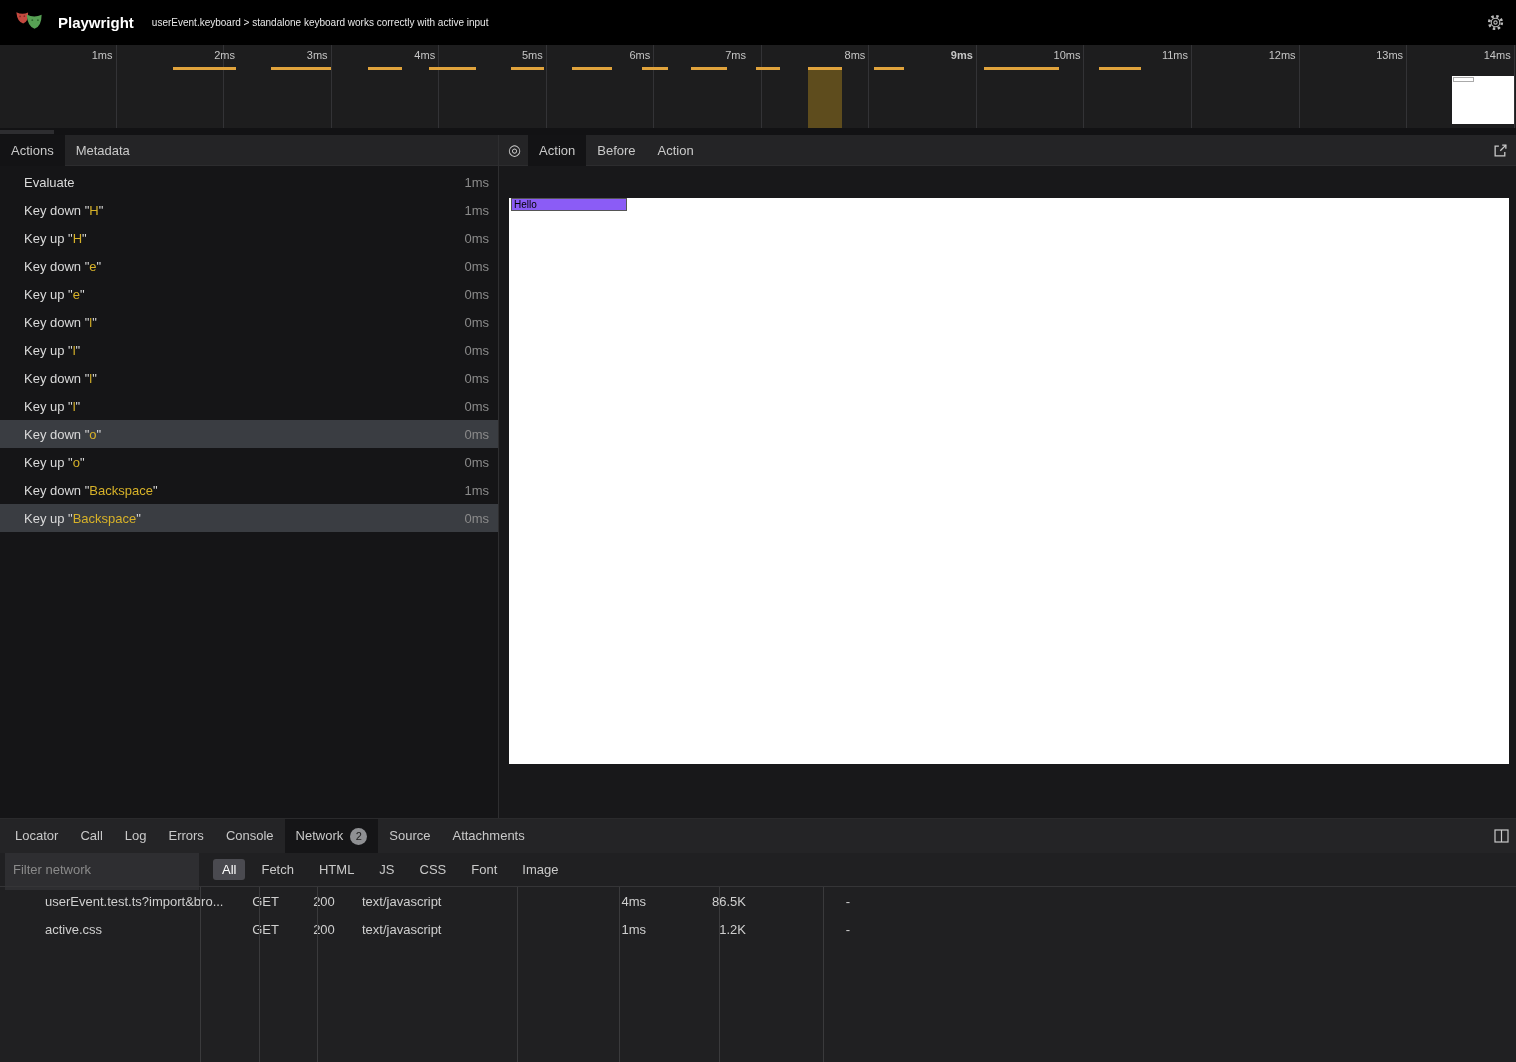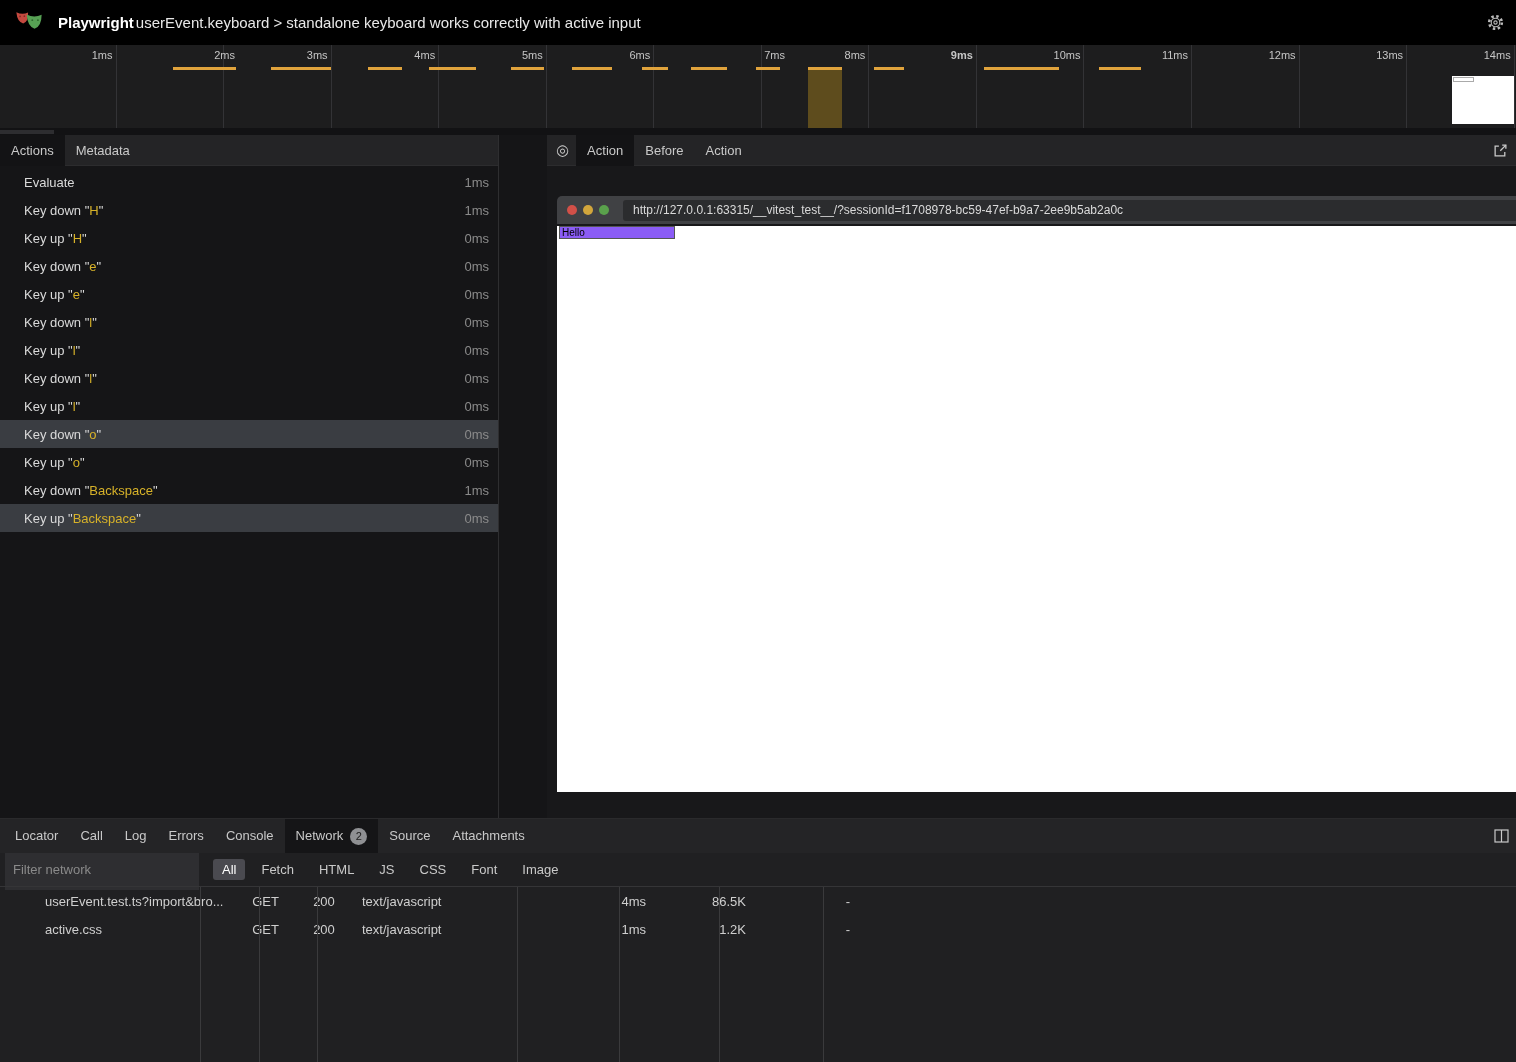--- a/index.html
+++ b/index.html
@@ -3,37 +3,37 @@
 <meta charset="utf-8">
 <style>
   * { margin:0; padding:0; box-sizing:border-box; }
   html,body { width:1516px; height:1062px; background:#151517; overflow:hidden;
               font-family:"Liberation Sans", sans-serif; }
 
   
   .topbar { position:absolute; left:0; top:0; width:1516px; height:45px; background:#000;
             display:flex; align-items:center; padding-left:14px; z-index:5; }
   .logo { margin-right:14px; display:flex; align-items:center; }
-  .app-name { color:#fff; font-size:15px; font-weight:700; margin-right:2px; }
-  .test-title { color:#e8e8e8; font-size:15px; white-space:nowrap;text-align:center; }
+  .app-name { color:#fff; font-size:15px; font-weight:700; margin-right:18px; }
+  .test-title { color:#e8e8e8; font-size:10px; white-space:nowrap;text-align:center; }
   .gear { position:absolute; right:11px; top:13px; cursor:pointer; }
 
   
   .timeline { position:absolute; left:0; top:45px; width:1516px; height:83px; background:#1d1d1e; overflow:hidden; }
   .tl-line { position:absolute; top:0; bottom:0; width:1px; background:#333336; }
   .tl-label { position:absolute; top:4px; font-size:11px; color:#c6c6c6; text-align:right; width:69px; }
   .tl-bar { position:absolute; top:22px; height:3px; background:#e0a33c; }
   .tl-selected { position:absolute; top:22px; bottom:0; background:#5e4c1d; }
   .tl-thumb { position:absolute; top:31px; height:48px; background:#fff; }
   .tl-thumb-input { margin:1px 0 0 1px; width:21px; height:5px; border:1px solid #aaa; }
   .tl-strip { position:absolute; left:0; top:128px; width:1516px; height:7px; background:#121214; }
   .tl-scroll { position:absolute; left:0; top:130px; width:54px; height:4px; background:#2d2d30; }
 
   
-  .main { position:absolute; left:0; top:135px; width:1516px; height:683px; display:flex;gap:48px; }
+  .main { position:absolute; left:0; top:135px; width:1516px; height:683px; display:flex; }
   .left-panel { width:499px; background:#151517; border-right:1px solid #2e2e30; display:flex; flex-direction:column; }
   .right-panel { flex:1; background:#18181a; display:flex; flex-direction:column; }
 
   .panel-toolbar { height:31px; background:#242426; border-bottom:1px solid #2c2c2e;
                    display:flex; align-items:center; flex-shrink:0; position:relative; }
   .ptab { height:31px; line-height:31px; padding:0 11px; font-size:13px; color:#c9c9c9; cursor:pointer; }
   .ptab.sel { background:#131315; }
 
   .action-list { flex:1; overflow:hidden; padding-top:2px; }
   .action-row { height:28px; display:flex; align-items:center; padding:0 9px 0 24px;
@@ -119,21 +119,21 @@
     <div class="tl-label" style="left: 166px;">2ms</div>
     <div class="tl-line" style="left: 330.6px;"></div>
     <div class="tl-label" style="left: 258.6px;">3ms</div>
     <div class="tl-line" style="left: 438.15px;"></div>
     <div class="tl-label" style="left: 366.15px;">4ms</div>
     <div class="tl-line" style="left: 545.7px;"></div>
     <div class="tl-label" style="left: 473.7px;">5ms</div>
     <div class="tl-line" style="left: 653.25px;"></div>
     <div class="tl-label" style="left: 581.25px;">6ms</div>
     <div class="tl-line" style="left: 760.8px;"></div>
-    <div class="tl-label" style="left: 716px;">7ms</div>
+    <div class="tl-label" style="left: 677px;">7ms</div>
     <div class="tl-line" style="left: 868.35px;"></div>
     <div class="tl-label" style="left: 796.35px;">8ms</div>
     <div class="tl-line" style="left: 975.9px;"></div>
     <div class="tl-label" style="left: 903.9px; font-weight: bold;">9ms</div>
     <div class="tl-line" style="left: 1083.45px;"></div>
     <div class="tl-label" style="left: 1011.45px;">10ms</div>
     <div class="tl-line" style="left: 1191px;"></div>
     <div class="tl-label" style="left: 1119px;">11ms</div>
     <div class="tl-line" style="left: 1298.55px;"></div>
     <div class="tl-label" style="left: 1226.55px;">12ms</div>
@@ -236,31 +236,20 @@
       <span class="ext-ico">
         <svg width="15" height="15" viewBox="0 0 14 14" fill="none" stroke="#c9c9c9" stroke-width="1.2">
           <path d="M5.5 3 H2 V12 H11 V8.5"></path>
           <path d="M6.8 7.2 L12 2"></path>
             <path d="M8.6 2 H12 V5.4"></path>
         </svg>
       </span>
     </div>
     <div class="snap-area">
       <div class="browser">
-        <div class="chrome">
-          <span class="dot" style="background:#d25048"></span>
-          <span class="dot" style="background:#d2a63c"></span>
-          <span class="dot" style="background:#5aa14c"></span>
-          <span class="urlbar">http://127.0.0.1:63315/__vitest_test__/?sessionId=f1708978-bc59-47ef-b9a7-2ee9b5ab2a0c</span>
-          <span class="burger">
-              <div></div>
-              <div></div>
-              <div></div>
-            </span>
-        </div>
         <div class="page">
           <input type="text" value="Hello" style="">
         </div>
       </div>
     </div>
   </div>
 </div>
 
 <div class="bottom">
   <div class="btabbar" id="bottom-tabbar">

